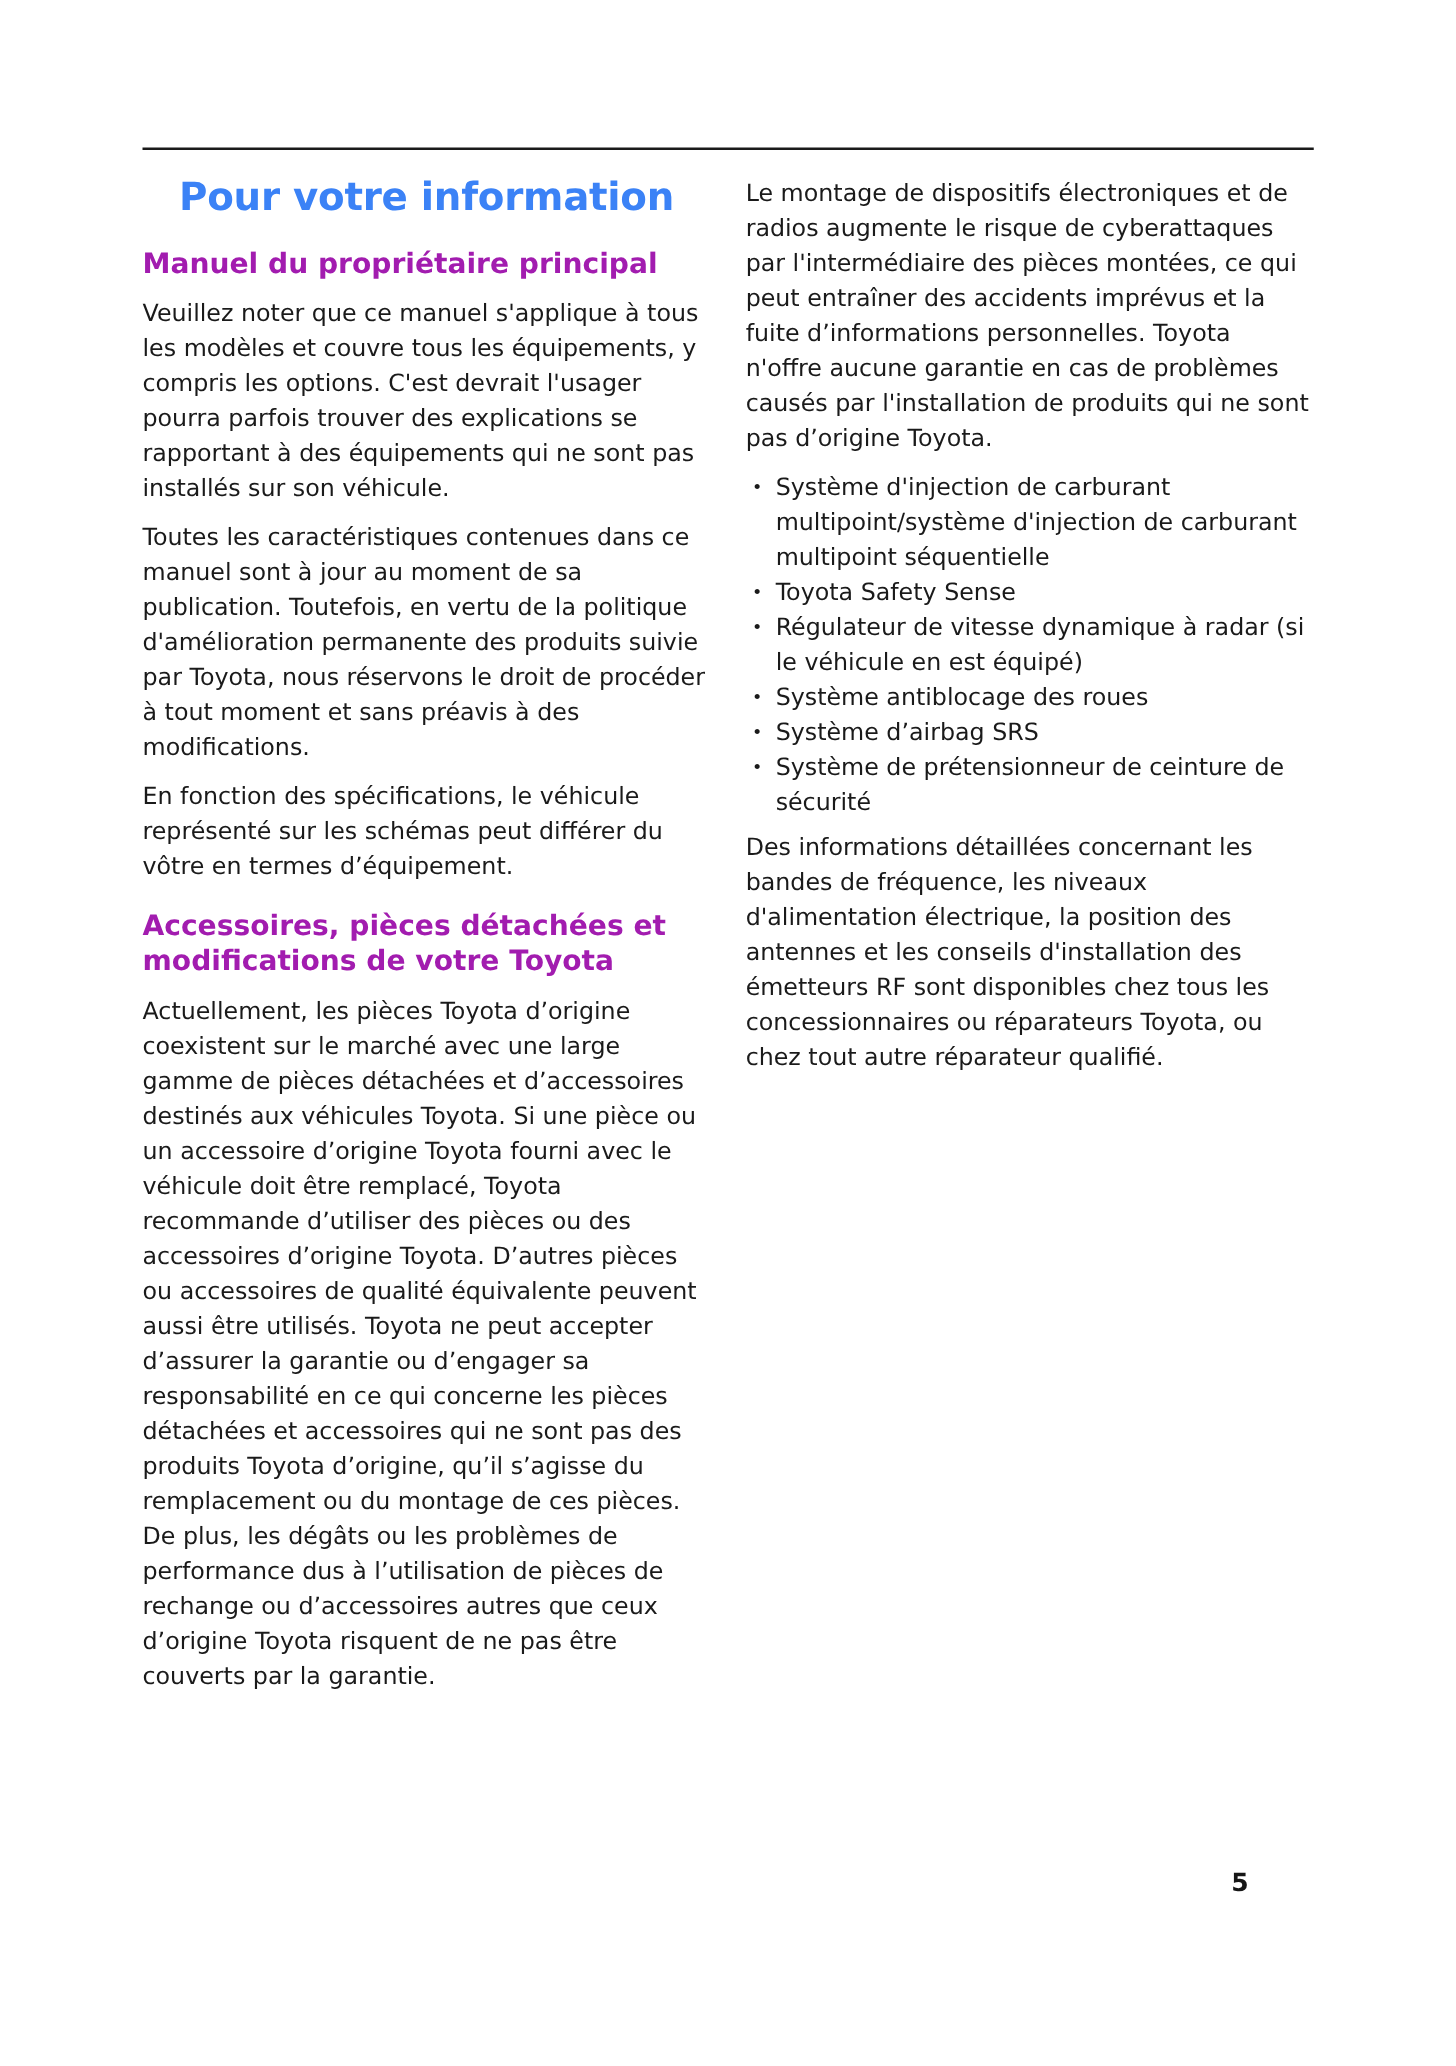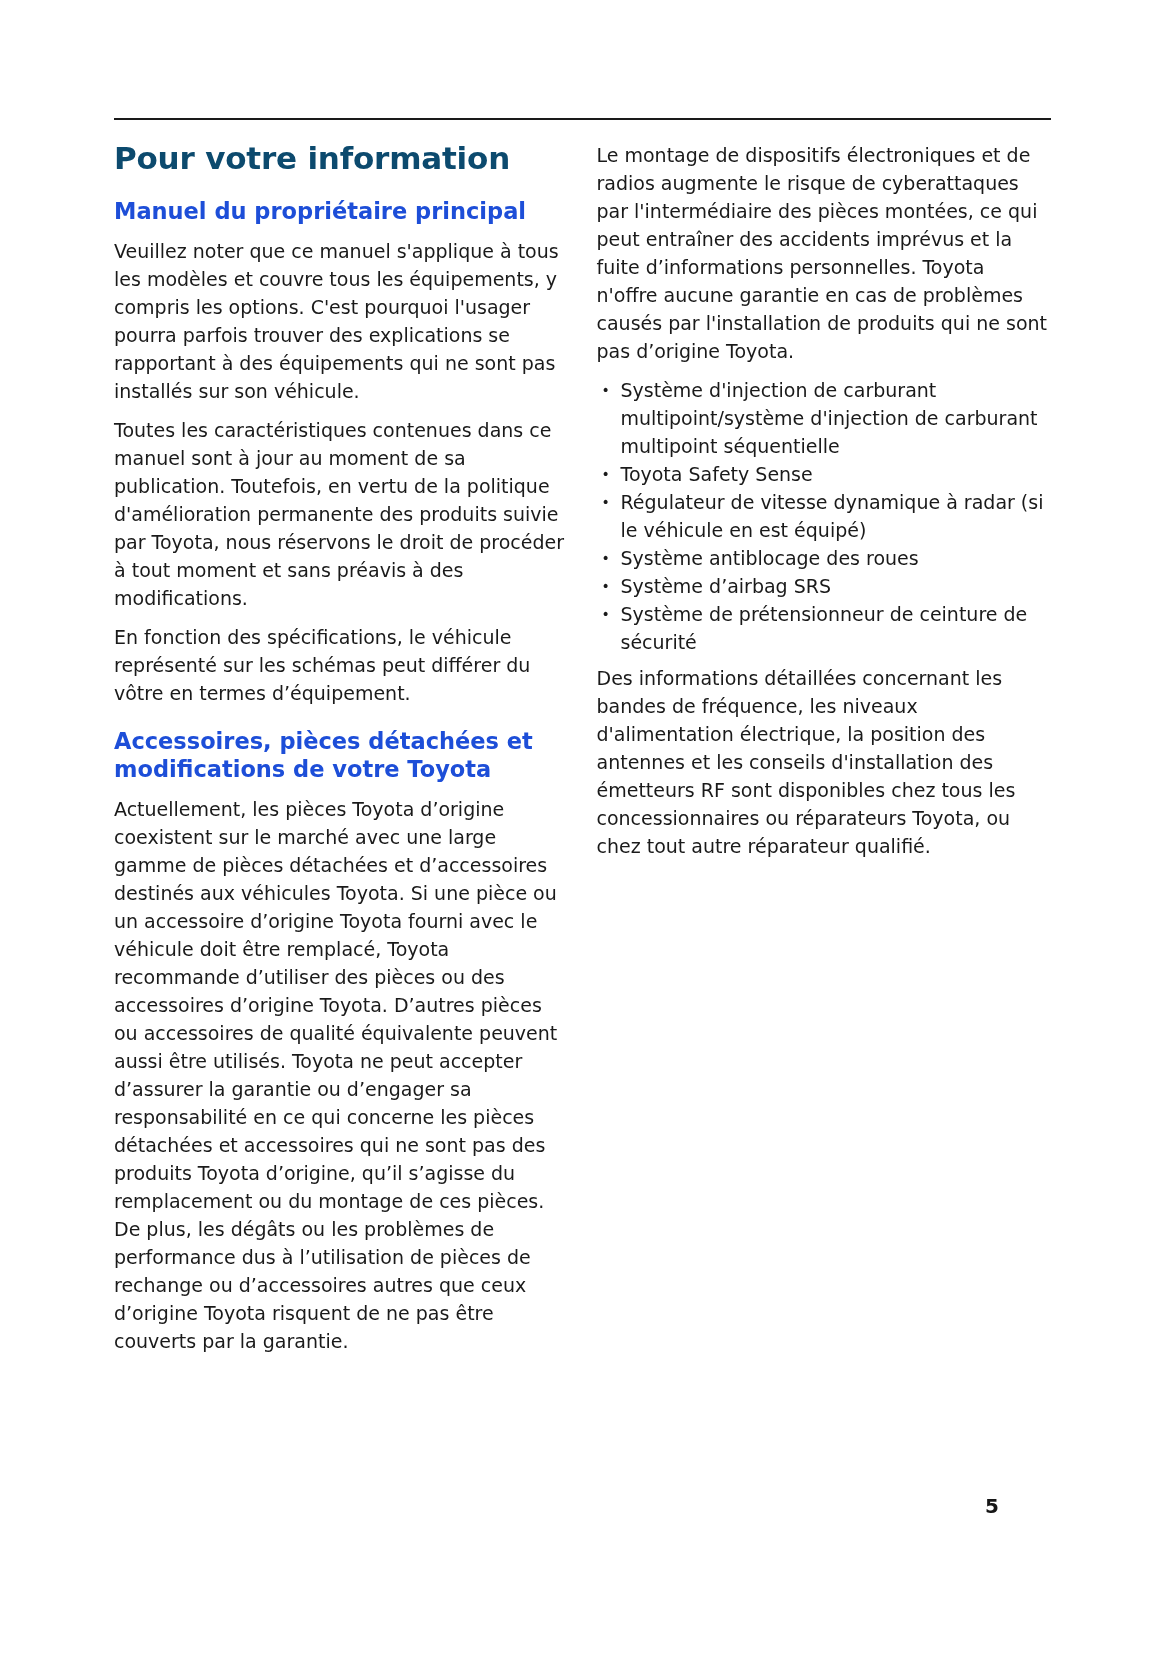--- a/index.html
+++ b/index.html
@@ -20,28 +20,29 @@
     margin: 0 0 21px 0;
   }
   .columns { display: flex; gap: 28px; }
   .col { flex: 1 1 0; min-width: 0; }
   .title {
     font-size: 31px;
     font-weight: bold;
     line-height: 1.15;
     letter-spacing: -0.2px;
     margin: 0 0 14px 0;
-    color: #0c4a6e;
+    color: #3b82f6;
+    text-align: center;
   }
   h2 {
     font-size: 22.5px;
     font-weight: bold;
     line-height: 1.25;
     margin: 20px 0 12px 0;
-    color: #1d4ed8;
+    color: #a21caf;
   }
   p {
     font-size: 19px;
     line-height: 28px;
     margin: 0 0 11px 0;
   }
   ul.bullets {
     list-style: none;
     margin: 2px 0 8px 0;
   }
@@ -71,21 +72,21 @@
 <body>
 
 <div class="page">
   <div class="content">
     <hr class="top-rule">
     <div class="columns">
 
       <div class="col">
         <h1 class="title">Pour votre information</h1>
         <h2>Manuel du propriétaire principal</h2>
-        <p>Veuillez noter que ce manuel s'applique à tous les modèles et couvre tous les équipements, y compris les options. C'est pourquoi l'usager pourra parfois trouver des explications se rapportant à des équipements qui ne sont pas installés sur son véhicule.</p>
+        <p>Veuillez noter que ce manuel s'applique à tous les modèles et couvre tous les équipements, y compris les options. C'est devrait l'usager pourra parfois trouver des explications se rapportant à des équipements qui ne sont pas installés sur son véhicule.</p>
         <p>Toutes les caractéristiques contenues dans ce manuel sont à jour au moment de sa publication. Toutefois, en vertu de la politique d'amélioration permanente des produits suivie par Toyota, nous réservons le droit de procéder à tout moment et sans préavis à des modifications.</p>
         <p>En fonction des spécifications, le véhicule représenté sur les schémas peut différer du vôtre en termes d’équipement.</p>
         <h2>Accessoires, pièces détachées et modifications de votre Toyota</h2>
         <p>Actuellement, les pièces Toyota d’origine coexistent sur le marché avec une large gamme de pièces détachées et d’accessoires destinés aux véhicules Toyota. Si une pièce ou un accessoire d’origine Toyota fourni avec le véhicule doit être remplacé, Toyota recommande d’utiliser des pièces ou des accessoires d’origine Toyota. D’autres pièces ou accessoires de qualité équivalente peuvent aussi être utilisés. Toyota ne peut accepter d’assurer la garantie ou d’engager sa responsabilité en ce qui concerne les pièces détachées et accessoires qui ne sont pas des produits Toyota d’origine, qu’il s’agisse du remplacement ou du montage de ces pièces. De plus, les dégâts ou les problèmes de performance dus à l’utilisation de pièces de rechange ou d’accessoires autres que ceux d’origine Toyota risquent de ne pas être couverts par la garantie.</p>
       </div>
 
       <div class="col">
         <p>Le montage de dispositifs électroniques et de radios augmente le risque de cyberattaques par l'intermédiaire des pièces montées, ce qui peut entraîner des accidents imprévus et la fuite d’informations personnelles. Toyota n'offre aucune garantie en cas de problèmes causés par l'installation de produits qui ne sont pas d’origine Toyota.</p>
         <ul class="bullets">
           <li>

